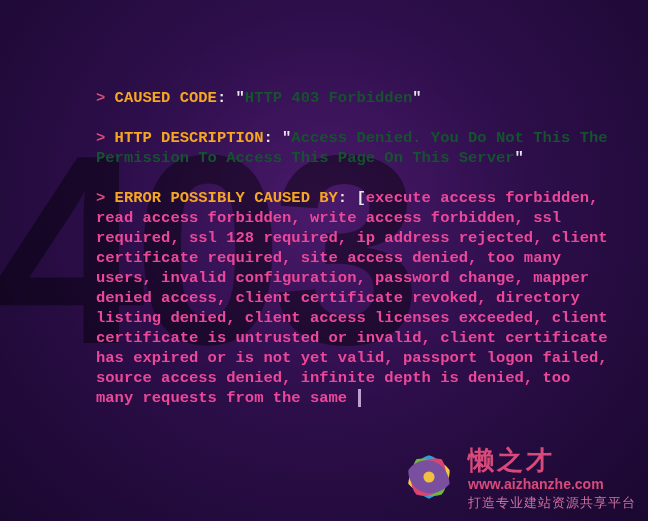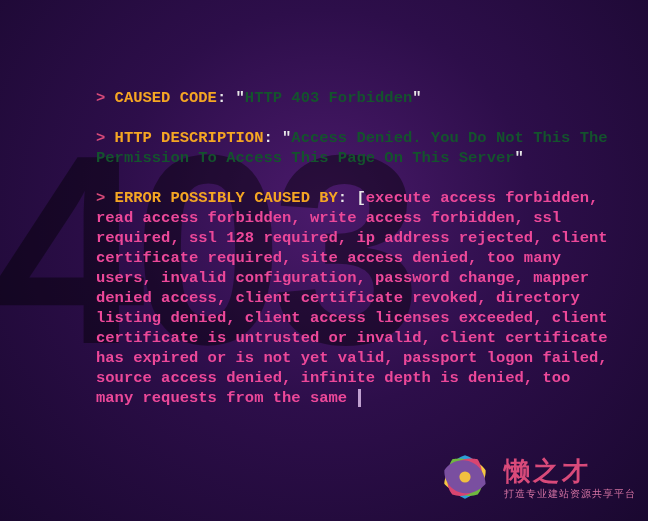--- a/index.html
+++ b/index.html
@@ -64,21 +64,21 @@
     line-height: 1;
   }
   .wm-url {
     font-family: Arial, sans-serif;
     font-size: 14px;
     font-weight: bold;
     margin-top: 2px;
   }
   .wm-sub {
     font-family: "Microsoft YaHei", sans-serif;
-    font-size: 10px;
+    font-size: 13px;
     color: #d070a0;
     letter-spacing: 1px;
     margin-top: 2px;
   }
 </style>
 </head>
 <body>
 
 <div class="bg-403">403</div>
 
@@ -106,15 +106,16 @@
         <path d="M0,-35 C18,-30 30,-12 25,8 C20,28 0,35 0,35 C0,35 -20,28 -25,8 C-30,-12 -18,-30 0,-35 Z" fill="#f5c842" transform="rotate(72)"></path>
         <path d="M0,-35 C18,-30 30,-12 25,8 C20,28 0,35 0,35 C0,35 -20,28 -25,8 C-30,-12 -18,-30 0,-35 Z" fill="#6fb83f" transform="rotate(144)"></path>
         <path d="M0,-35 C18,-30 30,-12 25,8 C20,28 0,35 0,35 C0,35 -20,28 -25,8 C-30,-12 -18,-30 0,-35 Z" fill="#d94570" transform="rotate(216)"></path>
         <path d="M0,-35 C18,-30 30,-12 25,8 C20,28 0,35 0,35 C0,35 -20,28 -25,8 C-30,-12 -18,-30 0,-35 Z" fill="#7a4fa0" transform="rotate(288)"></path>
         <circle r="9" fill="#f0c040"></circle>
       </g>
     </svg>
   </div>
   <div class="wm-text">
     <div class="wm-title">懒之才</div>
+    <div class="wm-url">www.aizhanzhe.com</div>
     <div class="wm-sub">打造专业建站资源共享平台</div>
   </div>
 </div>
 
 </body></html>

